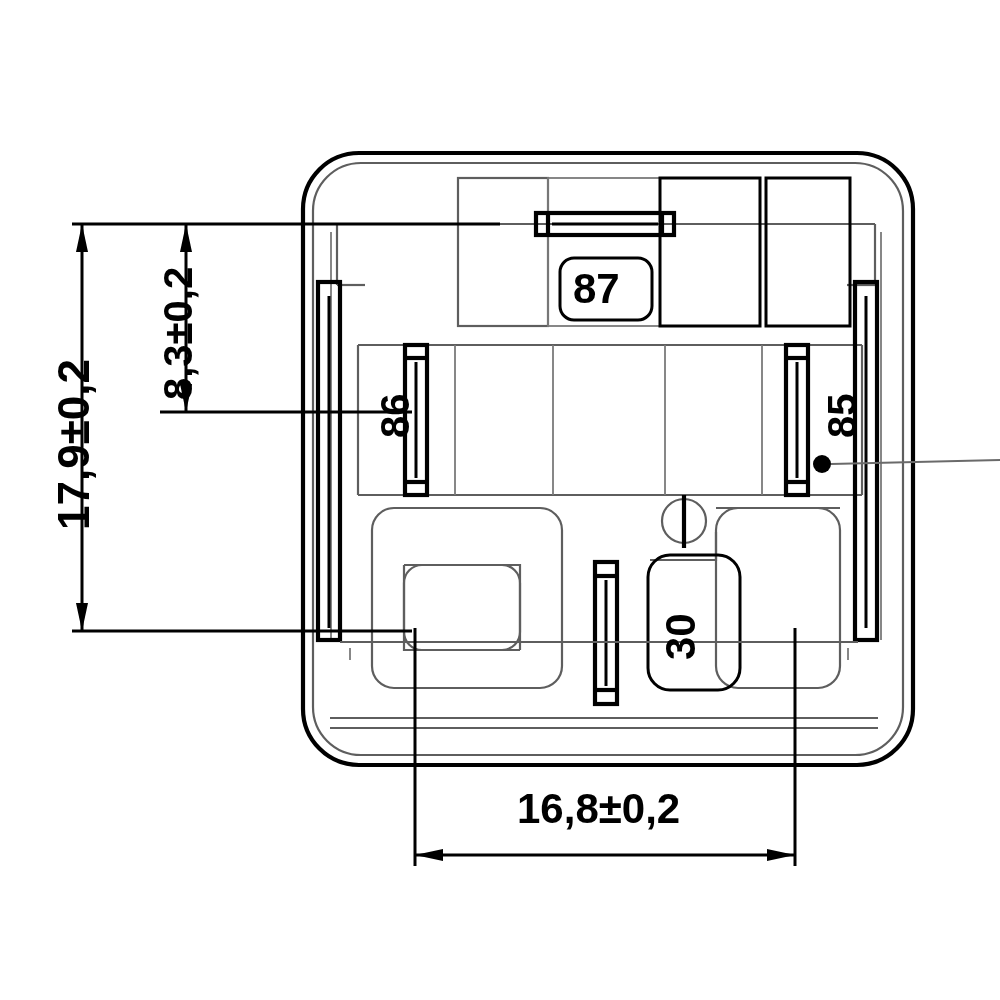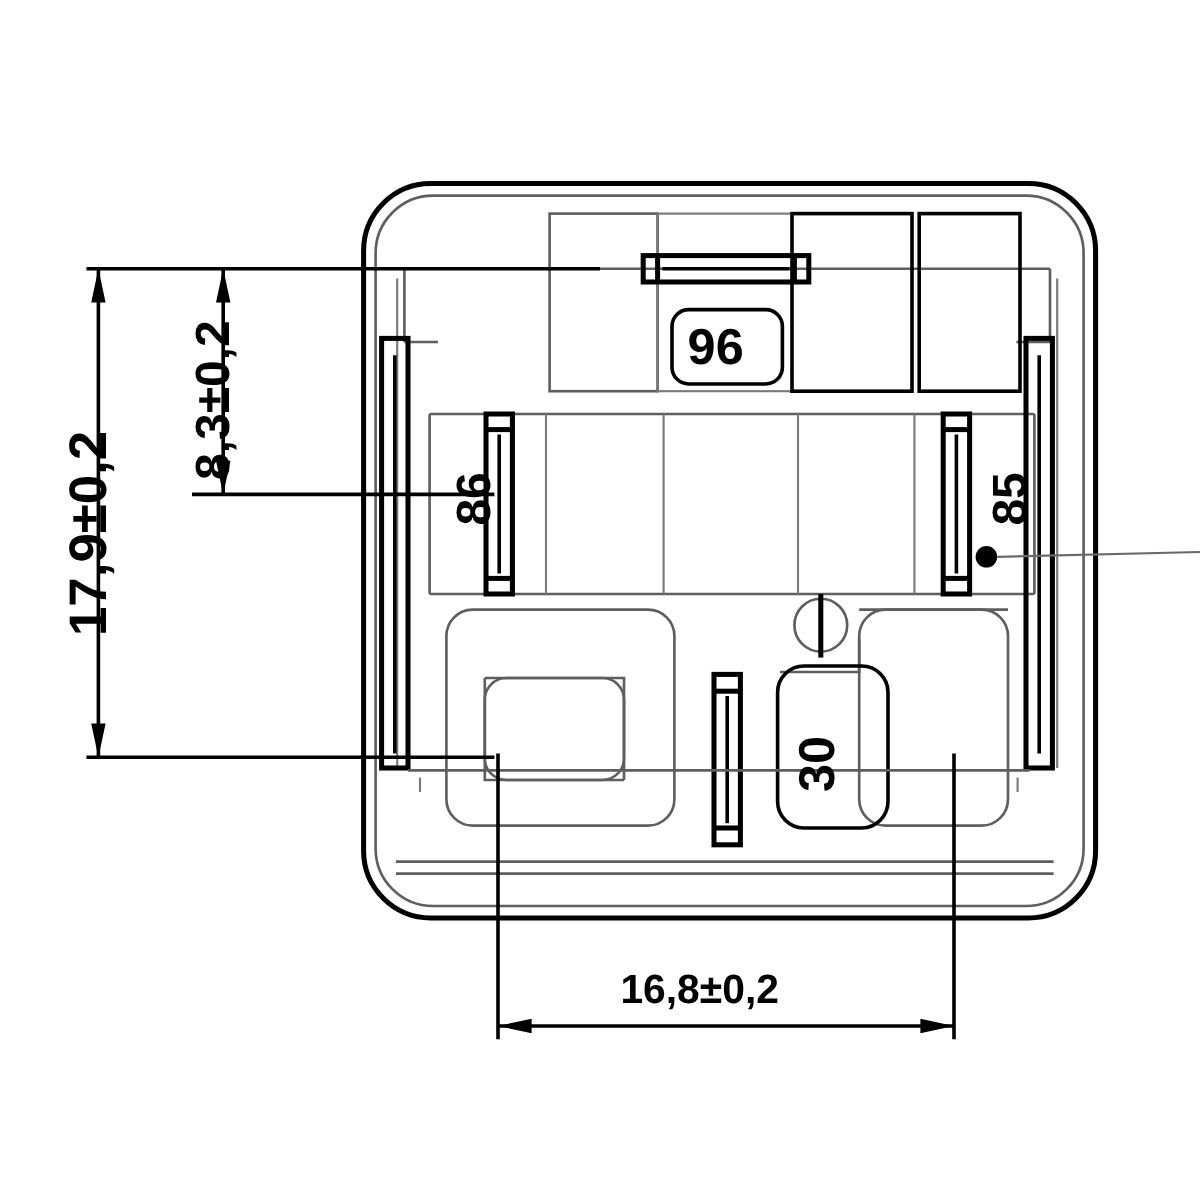--- a/index.html
+++ b/index.html
@@ -186,23 +186,23 @@
       <circle cx="822" cy="464" r="9" class="dot"></circle>
       <path class="ln-lead" d="M 831 464 L 1000 460"></path>
     </g>
 
   </svg>
 
   <div class="dim-text rot90" style="left:52px; top:530px; font-size:44px;">17,9±0,2</div>
 
   <div class="dim-text rot90" style="left:158px; top:400px; font-size:40px;">8,3±0,2</div>
 
-  <div class="dim-text" style="left:517px; top:788px; font-size:34px;margin-top:20px;">16,8±0,2</div>
-
-  <div class="dim-text" style="left:573px; top:268px; font-size:42px;">96</div>
+  <div class="dim-text" style="left:517px; top:788px; font-size:42px;">16,8±0,2</div>
+
+  <div class="dim-text" style="left:573px; top:268px; font-size:42px;">87</div>
 
   <div class="dim-text rot90" style="left:375px; top:438px; font-size:40px;">86</div>
 
   <div class="dim-text rot90" style="left:822px; top:438px; font-size:40px;">85</div>
 
   <div class="dim-text rot90" style="left:660px; top:660px; font-size:42px;">30</div>
 
 </div>
 
 </body></html>

